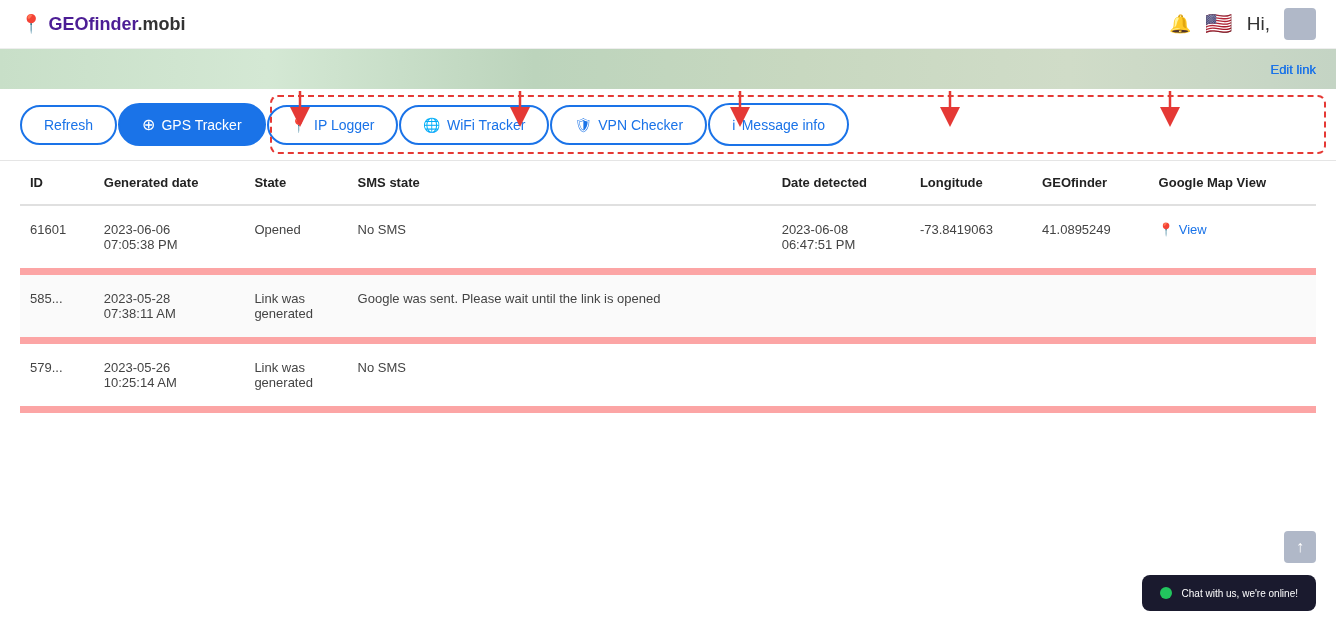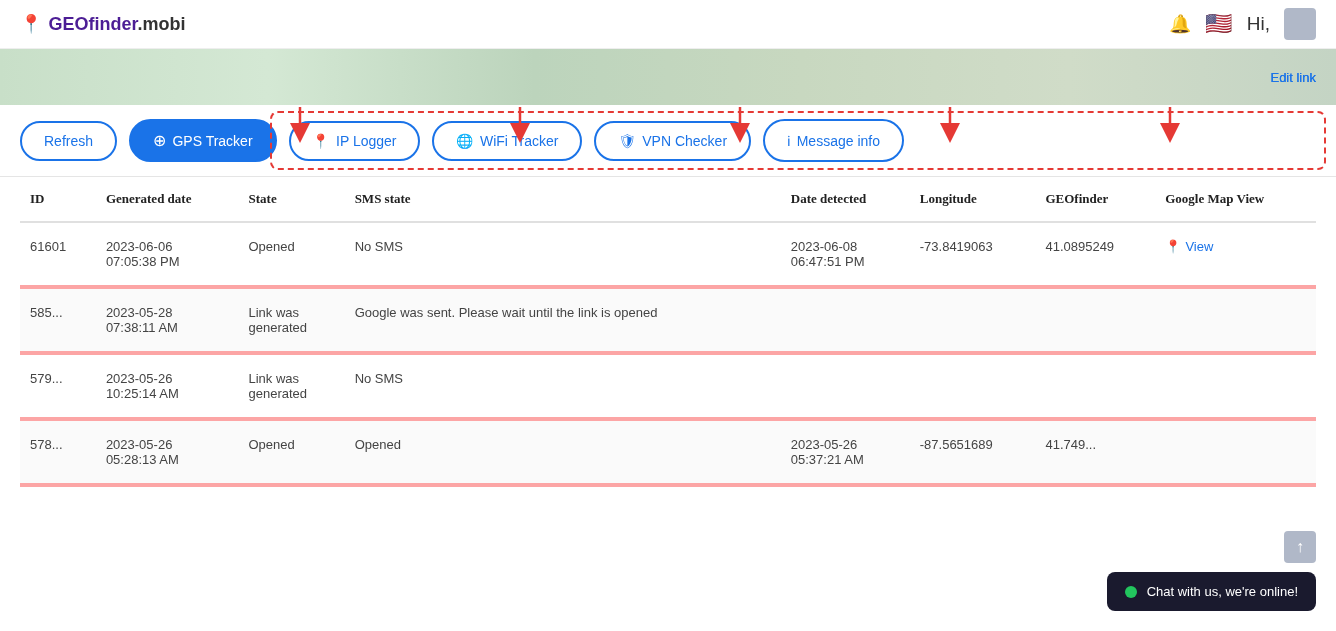--- a/index.html
+++ b/index.html
@@ -31,41 +31,41 @@
     .flag { font-size: 22px; }
     .hi-text { font-size: 19px; color: #333; }
     .avatar {
       width: 32px; height: 32px;
       background: #b0b8c8;
       border-radius: 4px;
     }
 
     
     .map-bar {
-      height: 56px;
+      height: 40px;
       background: linear-gradient(90deg, #c8dfc8 0%, #d4e8d4 20%, #bcd4bc 40%, #c8d8c0 60%, #d0dcc8 80%, #c4d4c4 100%);
       position: relative;
       overflow: hidden;
     }
     .map-bar::after {
       content: 'Edit link';
       position: absolute;
       right: 20px;
       top: 50%;
       transform: translateY(-50%);
       color: #1a73e8;
       font-size: 13px;
       cursor: pointer;
     }
 
     
     .toolbar {
       display: flex;
       align-items: center;
-      gap: 12px;
+      gap: 1px;
       padding: 14px 20px;
       background: #fff;
       border-bottom: 1px solid #e5e5e5;
       position: relative;
     }
 
     
     .red-dashed-box {
       position: absolute;
       top: 6px;
@@ -109,24 +109,23 @@
     }
     thead tr {
       border-bottom: 2px solid #e0e0e0;
     }
     thead th {
       text-align: left;
       padding: 14px 10px;
       font-weight: 600;
       font-size: 13px;
       color: #222;
-      font-family: Liberation Serif, serif;
     }
     tbody tr {
-      border-bottom: 4px solid #fca5a5;
+      border-bottom: 7px solid #fca5a5;
     }
     tbody tr:nth-child(odd) { background: #fff; }
     tbody tr:nth-child(even) { background: #fafafa; }
     tbody td {
       padding: 16px 10px;
       font-size: 13px;
       color: #444;
       vertical-align: top;
     }
     .view-link {
@@ -140,21 +139,21 @@
 
     
     .chat-widget {
       position: fixed;
       bottom: 20px;
       right: 20px;
       background: #1a1a2e;
       color: #fff;
       padding: 12px 18px;
       border-radius: 8px;
-      font-size: 13px;
+      font-size: 10px;
       display: flex;
       align-items: center;
       gap: 10px;
       z-index: 1000;
     }
     .chat-dot {
       width: 12px; height: 12px;
       background: #22c55e;
       border-radius: 50%;
     }
@@ -303,30 +302,20 @@
         <td>579...</td>
         <td>2023-05-26<br>10:25:14 AM</td>
         <td>Link was<br>generated</td>
         <td>No SMS</td>
         <td></td>
         <td></td>
         <td></td>
         <td></td>
       </tr>
 
-      <tr>
-        <td>578...</td>
-        <td>2023-05-26<br>05:28:13 AM</td>
-        <td>Opened</td>
-        <td>Opened</td>
-        <td>2023-05-26<br>05:37:21 AM</td>
-        <td>-87.5651689</td>
-        <td>41.749...</td>
-        <td></td>
-      </tr>
     </tbody>
   </table>
 </div>
 
 <div class="chat-widget">
   <div class="chat-dot"></div>
   <span>Chat with us, we're online!</span>
 </div>
 
 <div class="scroll-top">↑</div>

